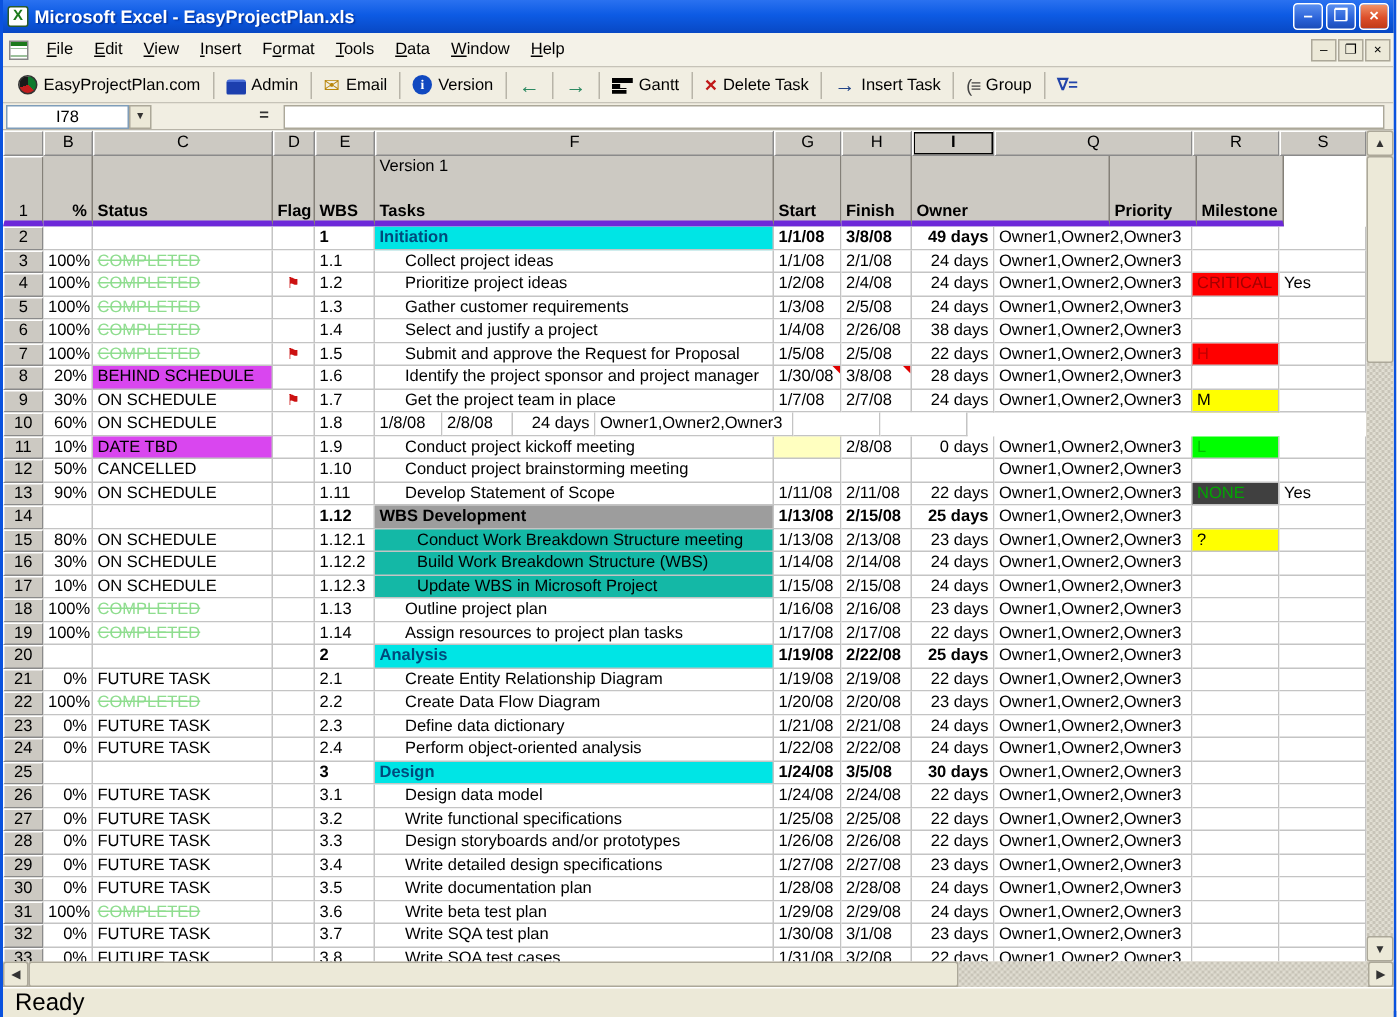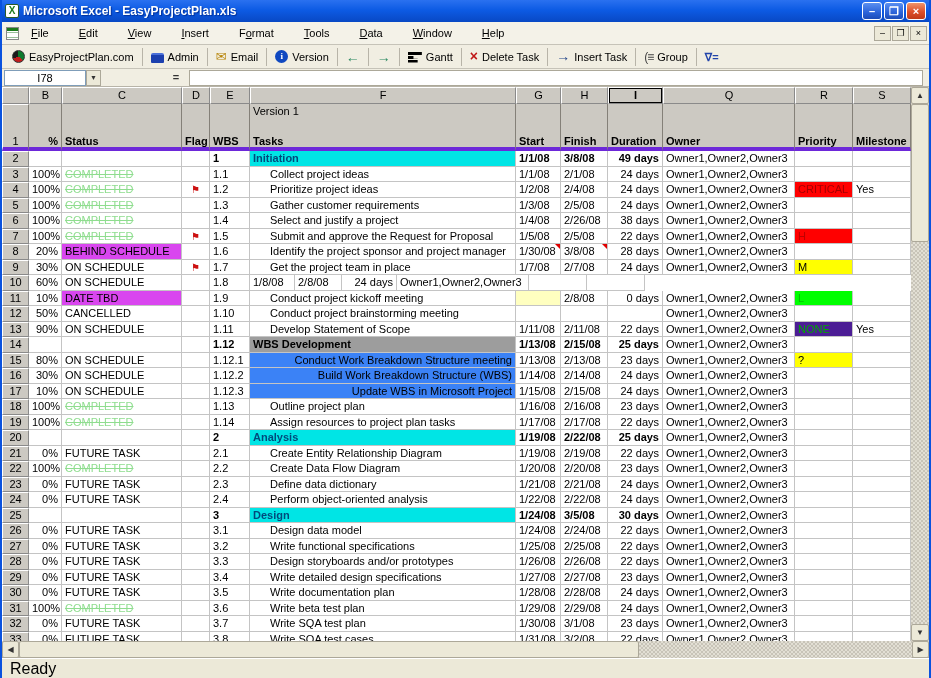--- a/index.html
+++ b/index.html
@@ -82,21 +82,21 @@
     font-size:11px; padding:1px 3px 0; white-space:nowrap; overflow:hidden; flex:none; background:#fff; position:relative; }
   .c-pct{width:33px; text-align:right;} .c-status{width:120px;} .c-flag{width:28px; text-align:center;}
   .c-wbs{width:40px;} .c-task{width:266px;} .c-start{width:45px;} .c-finish{width:47px;}
   .c-dur{width:55px; text-align:right;} .c-owner{width:132px;} .c-pr{width:58px;} .c-mile{width:58px;}
   .grid-body { height:490px; overflow:hidden; }
   .r { height:15.5px; }
   .st-completed { color:#8fdd8f; text-decoration:line-through; }
   .st-alert { background:#d946ef; }
   .t-section { background:#00e5e5; color:#004a7c; font-weight:bold; }
   .t-wbsh { background:#9d9d9d; color:#000; font-weight:bold; }
-  .t-wbss { background:#3b82f6;text-align:right; }
+  .t-wbss { background:#14b8a6; }
   .ind1 { padding-left:20px; } .ind2 { padding-left:28px; }
   .b { font-weight:bold; }
   .flag-g { color:#cc1111; font-size:10px; }
   .cm::after { content:""; position:absolute; top:0; right:0; border-left:5px solid transparent; border-top:5px solid #e00000; }
   .bg-y { background:#ffffc0; }
 
   
   .vscroll { width:18px; flex:none; background:#d6d2c6; display:flex; flex-direction:column; }
   .sbtn { height:17px; width:18px; background:#ece9d8; border:1px solid #aca899; border-radius:2px;
     font-size:8px; text-align:center; line-height:15px; color:#333; flex:none; }
@@ -126,21 +126,21 @@
   <div class="titlebar">
     <span class="app-icon">X</span>
     <span class="title-text">Microsoft Excel - EasyProjectPlan.xls</span>
     <span class="winbtn">–</span>
     <span class="winbtn">❐</span>
     <span class="winbtn close">×</span>
   </div>
 
   <div class="menubar">
     <span class="book-icon"></span>
-    <span id="menu-items" style="display:flex;gap:16px;">
+    <span id="menu-items" style="display:flex;">
         <span class="menu-item"><span class="u">F</span>ile</span>
         <span class="menu-item"><span class="u">E</span>dit</span>
         <span class="menu-item"><span class="u">V</span>iew</span>
         <span class="menu-item"><span class="u">I</span>nsert</span>
         <span class="menu-item">F<span class="u">o</span>rmat</span>
         <span class="menu-item"><span class="u">T</span>ools</span>
         <span class="menu-item"><span class="u">D</span>ata</span>
         <span class="menu-item"><span class="u">W</span>indow</span>
         <span class="menu-item"><span class="u">H</span>elp</span>
       </span>
@@ -246,23 +246,20 @@
         <div class="cell c-task two">
           <span class="vtop">Version 1</span>
           <span>Tasks</span>
         </div>
         <div class="cell c-start">
             <span>Start</span>
           </div>
         <div class="cell c-finish">
             <span>Finish</span>
           </div>
-        <div class="cell c-dur" style="text-align:left">
-            <span>Duration</span>
-          </div>
         <div class="cell c-owner">
             <span>Owner</span>
           </div>
         <div class="cell c-pr">
             <span>Priority</span>
           </div>
         <div class="cell c-mile">
             <span>Milestone</span>
           </div>
       </div>
@@ -425,21 +422,21 @@
             <div class="gut">13</div>
             <div class="cell c-pct">90%</div>
             <div class="cell c-status">ON SCHEDULE</div>
             <div class="cell c-flag"></div>
             <div class="cell c-wbs">1.11</div>
             <div class="cell c-task ind1">Develop Statement of Scope</div>
             <div class="cell c-start">1/11/08</div>
             <div class="cell c-finish">2/11/08</div>
             <div class="cell c-dur">22 days</div>
             <div class="cell c-owner">Owner1,Owner2,Owner3</div>
-            <div class="cell c-pr" style="background: #4c1d95; color: rgb(0, 168, 0);">NONE</div>
+            <div class="cell c-pr" style="background: #404040; color: rgb(0, 168, 0);">NONE</div>
             <div class="cell c-mile">Yes</div>
           </div>
           <div class="r">
             <div class="gut">14</div>
             <div class="cell c-pct"></div>
             <div class="cell c-status"></div>
             <div class="cell c-flag"></div>
             <div class="cell c-wbs b">1.12</div>
             <div class="cell c-task t-wbsh">WBS Development</div>
             <div class="cell c-start b">1/13/08</div>

